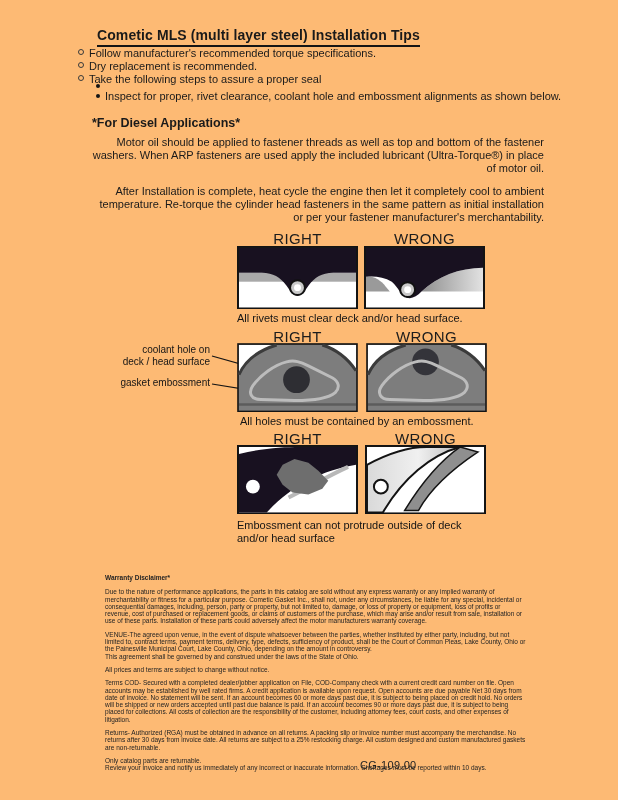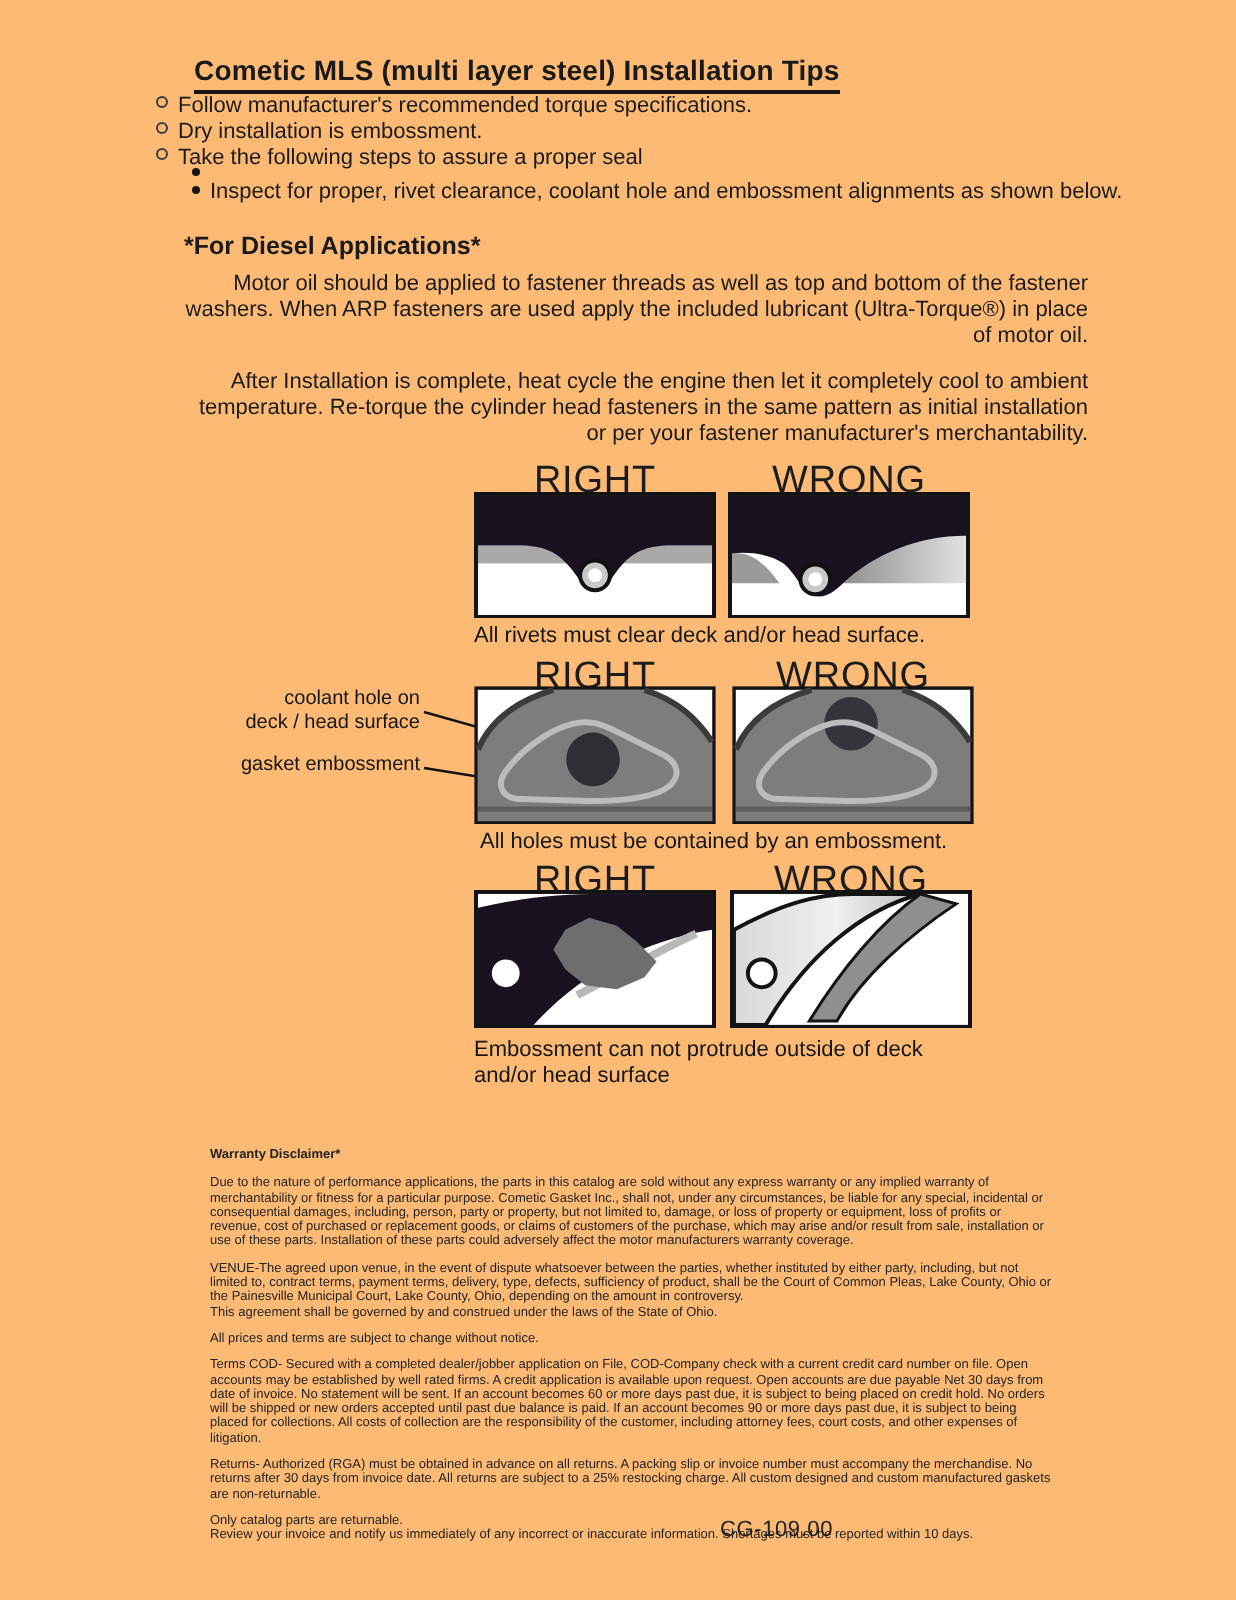--- a/index.html
+++ b/index.html
@@ -17,21 +17,21 @@
   .tip-row{display:flex;align-items:baseline;}
   .tip-row.sub{margin-left:18px;}
   .b-ring{flex:0 0 auto;width:4px;height:4px;border:1px solid #3a3a3a;border-radius:50%;
     margin-right:5px;position:relative;top:-2px;}
   .b-dot{flex:0 0 auto;width:4px;height:4px;background:#151515;border-radius:50%;
     margin-right:5px;position:relative;top:-2px;}
   .diesel{position:absolute;left:92px;top:117px;width:452px;font-size:11px;line-height:13px;}
   .diesel-h{font-size:12.5px;font-weight:bold;margin:0 0 6px 0;}
   .diesel p{margin:0 0 10px 0;text-align:right;}
   
-  .rw-label{position:absolute;width:121px;text-align:center;font-size:19px;
+  .rw-label{position:absolute;width:121px;text-align:center;font-size:15px;
     letter-spacing:.4px;color:#1c1c1c;}
   .dbox{position:absolute;width:121px;}
   .dbox svg{display:block;width:121px;}
   .caption{position:absolute;font-size:11px;line-height:12.5px;color:#151515;}
   .preline{white-space:pre-line;}
   .callout{position:absolute;font-size:10px;line-height:11.5px;text-align:right;color:#151515;}
   .leaders{position:absolute;left:205px;top:340px;pointer-events:none;}
   
   .disclaimer{position:absolute;left:105px;top:574px;width:421px;
     font-size:6.5px;line-height:7.3px;color:#232323;}
@@ -47,21 +47,21 @@
 
   <div class="doc-title">Cometic MLS (multi layer steel) Installation Tips</div>
 
   <div class="tips">
     <div class="tip-row">
       <span class="b-ring"></span>
       <span>Follow manufacturer's recommended torque specifications.</span>
     </div>
     <div class="tip-row">
       <span class="b-ring"></span>
-      <span>Dry installation is embossment.</span>
+      <span>Dry replacement is recommended.</span>
     </div>
     <div class="tip-row">
       <span class="b-ring"></span>
       <span>Take the following steps to assure a proper seal</span>
     </div>
     <div class="tip-row sub">
       <span class="b-dot"></span>
     </div>
     <div class="tip-row sub">
       <span class="b-dot"></span>

